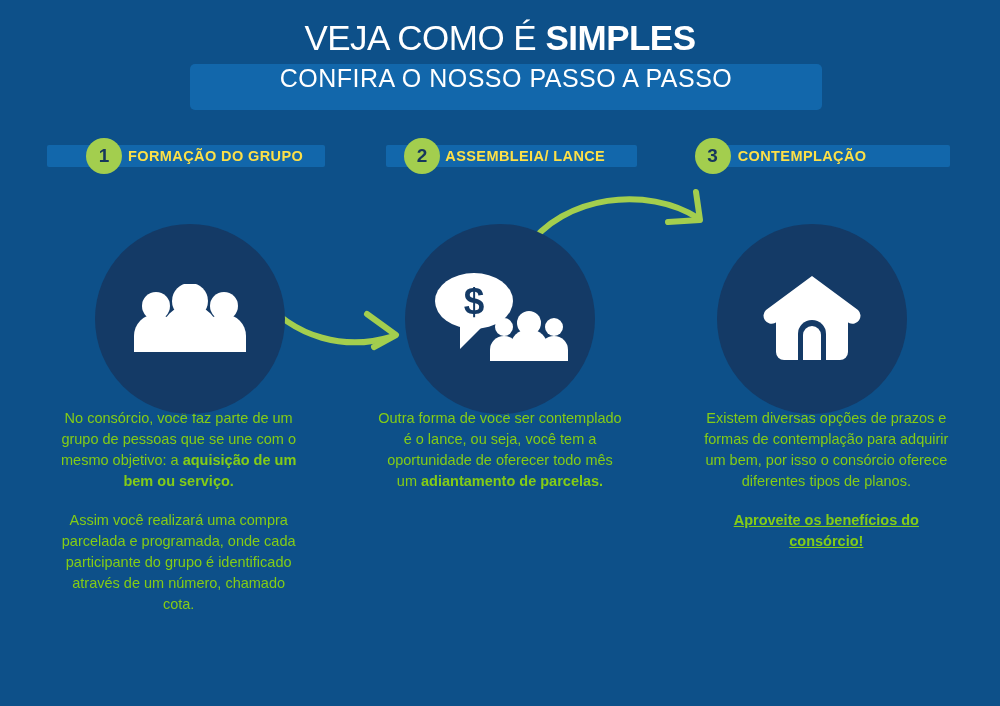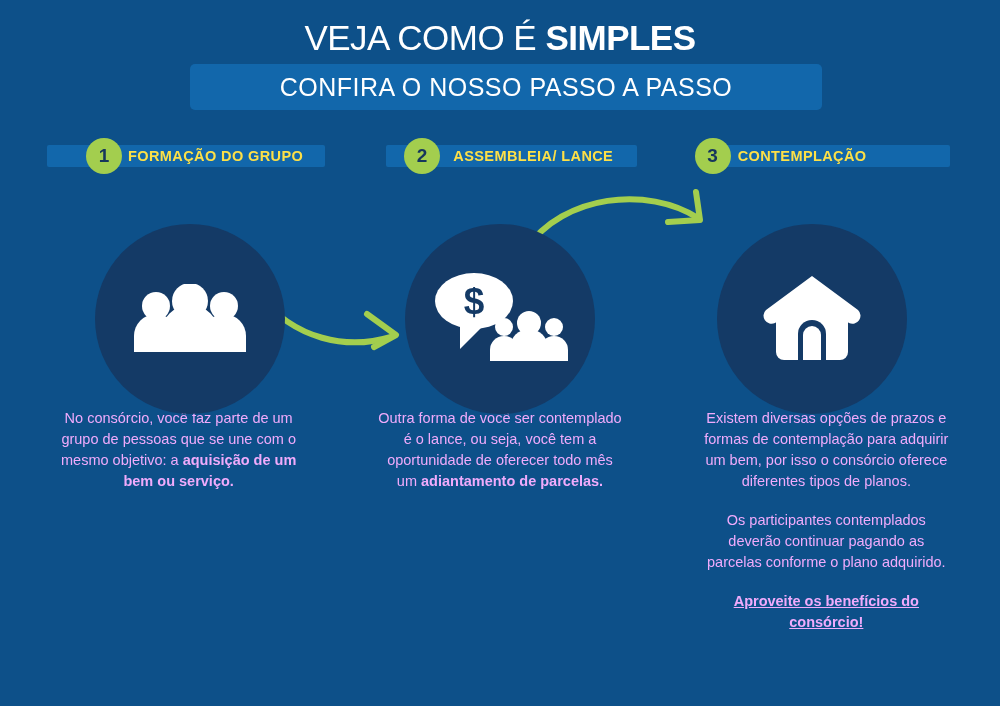--- a/index.html
+++ b/index.html
@@ -42,21 +42,20 @@
   
   .banner {
     position: absolute;
     top: 64px;
     left: 190px;
     width: 632px;
     height: 46px;
     background: #1267ab;
     border-radius: 5px;
     display: flex;
-    align-items: center;
     justify-content: center;
   }
   .banner-text {
     color: #ffffff;
     font-size: 25px;
     font-weight: 400;
     letter-spacing: 0.5px;
     line-height: 28px;
   }
 
@@ -112,21 +111,21 @@
     position: absolute;
     top: 9px;
     color: #fde047;
     font-size: 14.5px;
     font-weight: 700;
     letter-spacing: 0.4px;
     line-height: 18px;
     white-space: nowrap;
   }
   .col-1 .step-label { left: 128px; }
-  .col-2 .step-label { left: 120px; }
+  .col-2 .step-label { left: 112px; }
   .col-3 .step-label { left: 71px; }
 
   
   .icon-zone {
     position: relative;
     height: 206px;
   }
   .circle {
     position: absolute;
     width: 190px;
@@ -146,21 +145,21 @@
   
   .arrow {
     position: absolute;
     pointer-events: none;
   }
   .arrow-1 { left: 255px; top: 292px; }
   .arrow-2 { left: 520px; top: 186px; }
 
   
   .body-text {
-    color: #f0abfc;
+    color: #84cc16;
     text-align: center;
     font-size: 14.5px;
     line-height: 21px;
   }
   .col-1 .body-text { padding: 28px 32px 0 56px; }
   .col-2 .body-text { padding: 28px 44px 0 44px; }
   .col-3 .body-text { padding: 28px 50px 0 36px; }
 
   .body-text p { margin: 0 0 18px 0; }
   .body-text p:last-child { margin-bottom: 0; }
@@ -219,20 +218,23 @@
               <circle cx="60" cy="17" r="18"></circle>
               <path d="M31 68 V50 a29 29 0 0 1 58 0 V68 Z"></path>
             </svg>
           </span>
         </div>
       </div>
 
       <div class="body-text">
         <p>
           <span>No consórcio, você faz parte de um grupo de pessoas que se une com o mesmo objetivo: a </span><b>aquisição de um bem ou serviço.</b>
+        </p>
+        <p>
+          <span>Assim você realizará uma compra parcelada e programada, onde cada participante do grupo é identificado através de um número, chamado cota.</span>
         </p>
       </div>
     </div>
 
     <div class="col col-2">
       <div class="step-head">
         <div class="step-bar"></div>
         <div class="step-num">2</div>
         <div class="step-label">ASSEMBLEIA/ LANCE</div>
       </div>
@@ -284,22 +286,19 @@
             </svg>
           </span>
         </div>
       </div>
 
       <div class="body-text">
         <p>
           <span>Existem diversas opções de prazos e formas de contemplação para adquirir um bem, por isso o consórcio oferece diferentes tipos de planos.</span>
         </p>
         <p>
-          <span>Os participantes contemplados deverão continuar pagando as parcelas conforme o plano adquirido.</span>
-        </p>
-        <p>
           <span class="underlined">Aproveite os benefícios do consórcio!</span>
         </p>
       </div>
     </div>
 
   </div>
 </div>
 
 </body></html>

